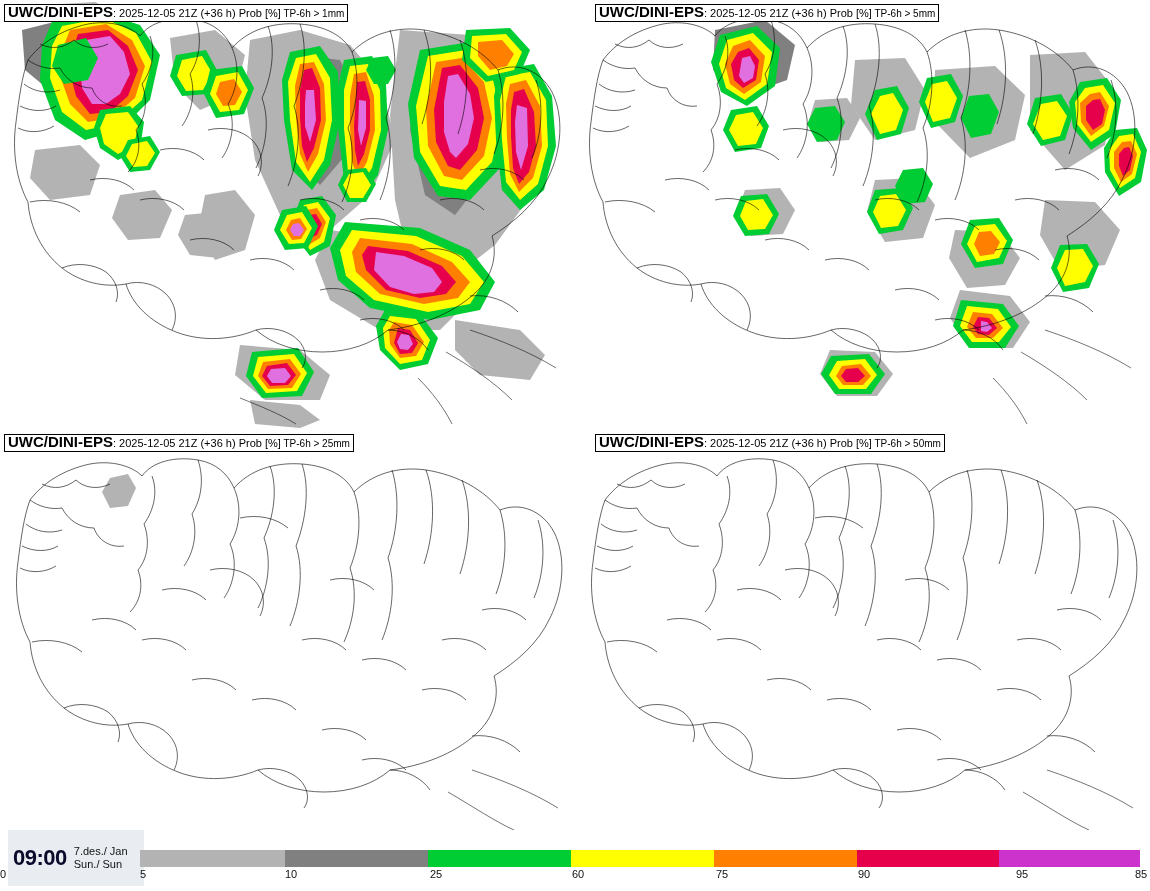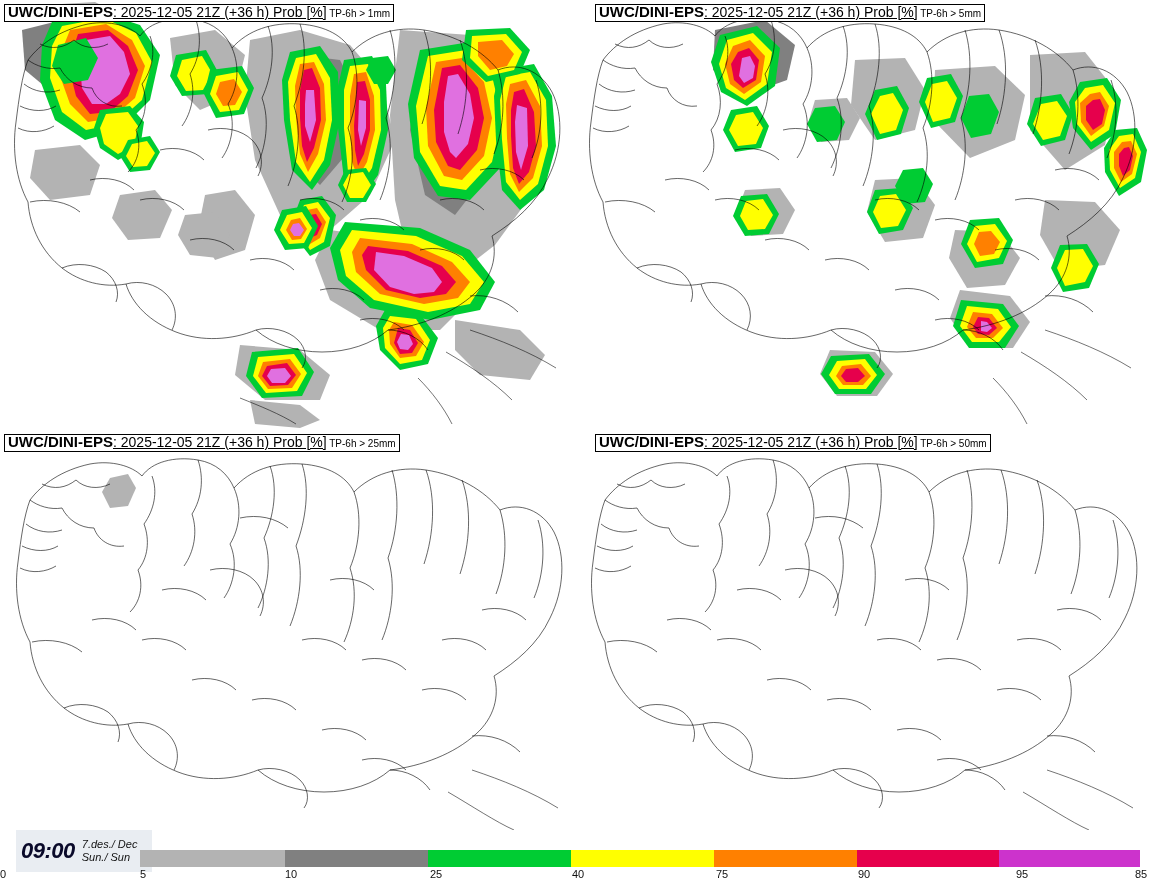--- a/index.html
+++ b/index.html
@@ -23,33 +23,33 @@
     position:absolute;top:4px;left:4px;
     background:#ffffff;
     border:1px solid #000;
     padding:1px 3px 2px 3px;
     font-size:10px;
     line-height:11px;
     white-space:nowrap;
     z-index:5;
   }
   .label .src{font-weight:bold;font-size:15px;}
-  .label .mid{font-size:14px;text-decoration:underline;}
+  .label .mid{font-size:11px;}
   .label .thr{font-weight:normal;font-size:10px;}
   .panel.p2 .label,.panel.p4 .label{left:20px;}
 
   
   .bottombar{
     position:absolute;left:0;top:830px;width:1150px;height:61px;
     background:#ffffff;
   }
   .timebox{
-    position:absolute;left:16px;top:0;width:136px;height:42px;
+    position:absolute;left:8px;top:0;width:136px;height:56px;
     background:#e9edf2;
-    display:flex;align-items:center;font-style:italic;
+    display:flex;align-items:center;
   }
   .clock{
     font-size:22px;font-weight:bold;color:#0a0a2a;
     margin-left:5px;letter-spacing:-0.5px;
   }
   .datebox{margin-left:7px;font-size:11px;line-height:13px;color:#111;}
   .cbar{
     position:absolute;left:140px;top:20px;width:1000px;height:17px;
     display:flex;
   }
@@ -440,37 +440,37 @@
     <div class="label">
       <span class="src">UWC/DINI-EPS</span><span class="mid">: 2025-12-05 21Z (+36 h) Prob [%]</span> <span class="thr">TP-6h &gt; 50mm</span>
     </div>
   </div>
 </div>
 
 <div class="bottombar">
   <div class="timebox">
     <div class="clock">09:00</div>
     <div class="datebox">
-      <div>7.des./ Dec</div>
+      <div>7.des./ Jan</div>
       <div>Sun./ Sun</div>
     </div>
   </div>
   <div class="cbar" id="colorbar">
       <div style="background: rgb(179, 179, 179); width: 145px;"></div>
       <div style="background: rgb(128, 128, 128); width: 143px;"></div>
       <div style="background: rgb(0, 204, 51); width: 143px;"></div>
       <div style="background: rgb(255, 255, 0); width: 143px;"></div>
       <div style="background: rgb(255, 128, 0); width: 143px;"></div>
       <div style="background: rgb(230, 0, 76); width: 142px;"></div>
       <div style="background: rgb(204, 51, 204); width: 141px;"></div>
     </div>
   <div class="cbticks" id="cbticks">
       <span style="left: 0px;">0</span>
       <span style="left: 140px;">5</span>
       <span style="left: 285px;">10</span>
       <span style="left: 430px;">25</span>
-      <span style="left: 572px;">40</span>
+      <span style="left: 572px;">60</span>
       <span style="left: 716px;">75</span>
       <span style="left: 858px;">90</span>
       <span style="left: 1016px;">95</span>
       <span style="left: 1135px;">85</span>
     </div>
 </div>
 
 </body></html>

